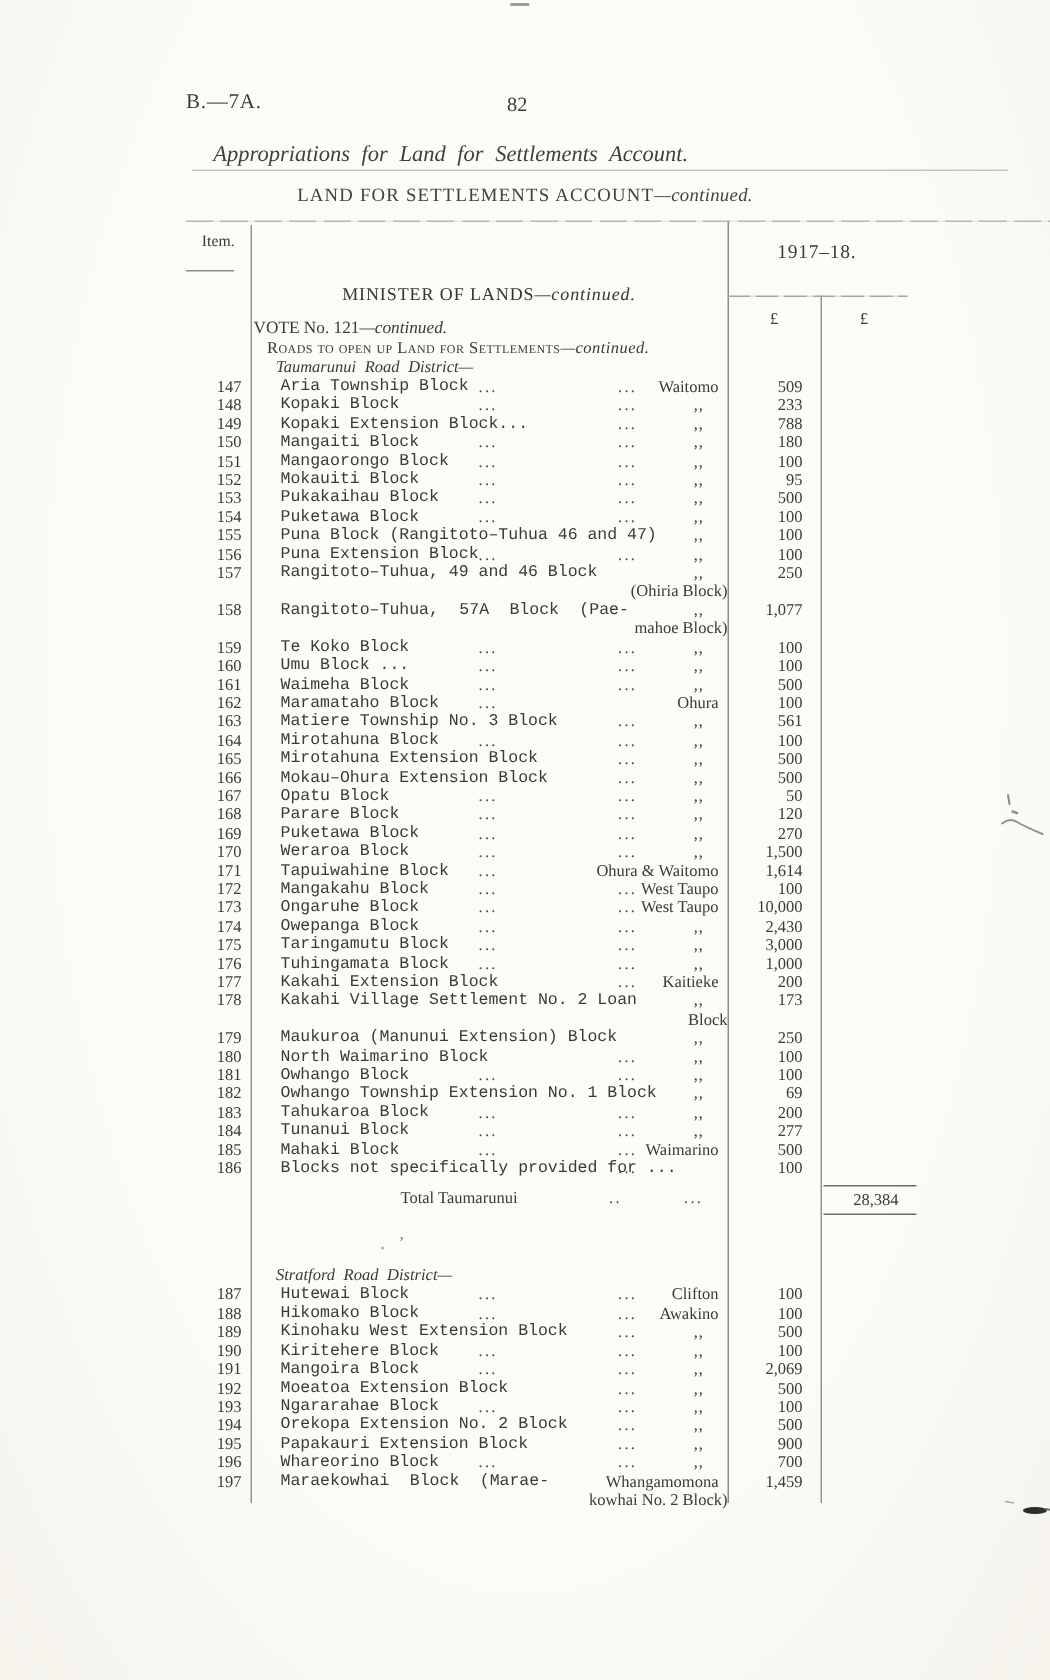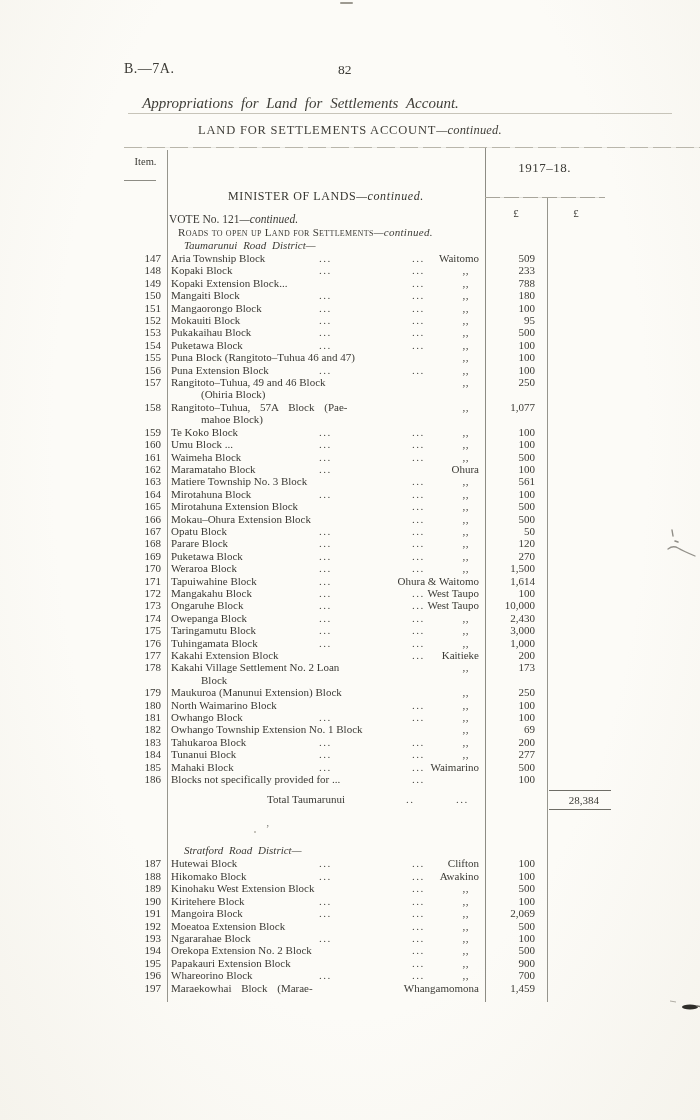--- a/index.html
+++ b/index.html
@@ -41,22 +41,22 @@
   
   .tbody{left:0;top:43px;width:585px;}
   .pre-center{margin-left:43px;width:318px;text-align:center;font-size:12px;letter-spacing:0.6px;line-height:13px;margin-bottom:10px;color:#36352f;}
   .pre-vote{margin-left:43px;padding-left:2px;line-height:13px;font-size:11.5px;}
   .pre-roads{margin-left:43px;padding-left:11px;line-height:13px;font-size:11px;font-variant:small-caps;letter-spacing:0.3px;}
   .pre-roads .it{font-variant:normal;}
   .district-heading{margin-left:43px;padding-left:17px;line-height:13px;font-style:italic;word-spacing:3px;}
   .trow{display:flex;line-height:12.4px;}
   .c-item{width:43px;text-align:right;padding-right:6px;box-sizing:border-box;}
   .c-desc{width:318px;position:relative;box-sizing:border-box;}
-  .c-desc .l1{padding-left:4px;}
-  .c-desc .l2{padding-left:34px;}
+  .c-desc .l1{padding-left:20px;font-family:Liberation Mono, monospace;}
+  .c-desc .l2{padding-left:34px;text-align:right;}
   .c-m1{width:62px;text-align:right;padding-right:12px;box-sizing:border-box;}
   .c-m2{flex:1;}
   .dots{position:absolute;top:0;letter-spacing:1.5px;color:#4a4943;}
   .d1{left:152px;}
   .d2{left:245px;}
   .loc{position:absolute;top:0;right:6px;}
   .loc.ditto{right:16px;letter-spacing:0.5px;}
   .spread{word-spacing:7px;}
   
   .total-row{display:flex;margin:5px 0 34px 0;line-height:12px;gap:32px;}
@@ -656,20 +656,21 @@
               <span class="loc ditto">,,</span>
             </div>
             <div class="c-m1">700</div>
             <div class="c-m2"></div>
           </div>
           <div class="trow">
             <div class="c-item">197</div>
             <div class="c-desc">
               <div class="l1 spread">Maraekowhai Block (Marae-</div>
               <span class="loc">Whangamomona</span>
+              <div class="l2">kowhai No. 2 Block)</div>
             </div>
             <div class="c-m1">1,459</div>
             <div class="c-m2"></div>
           </div>
         </div>
     </div>
   </div>
 
 </div>
 

